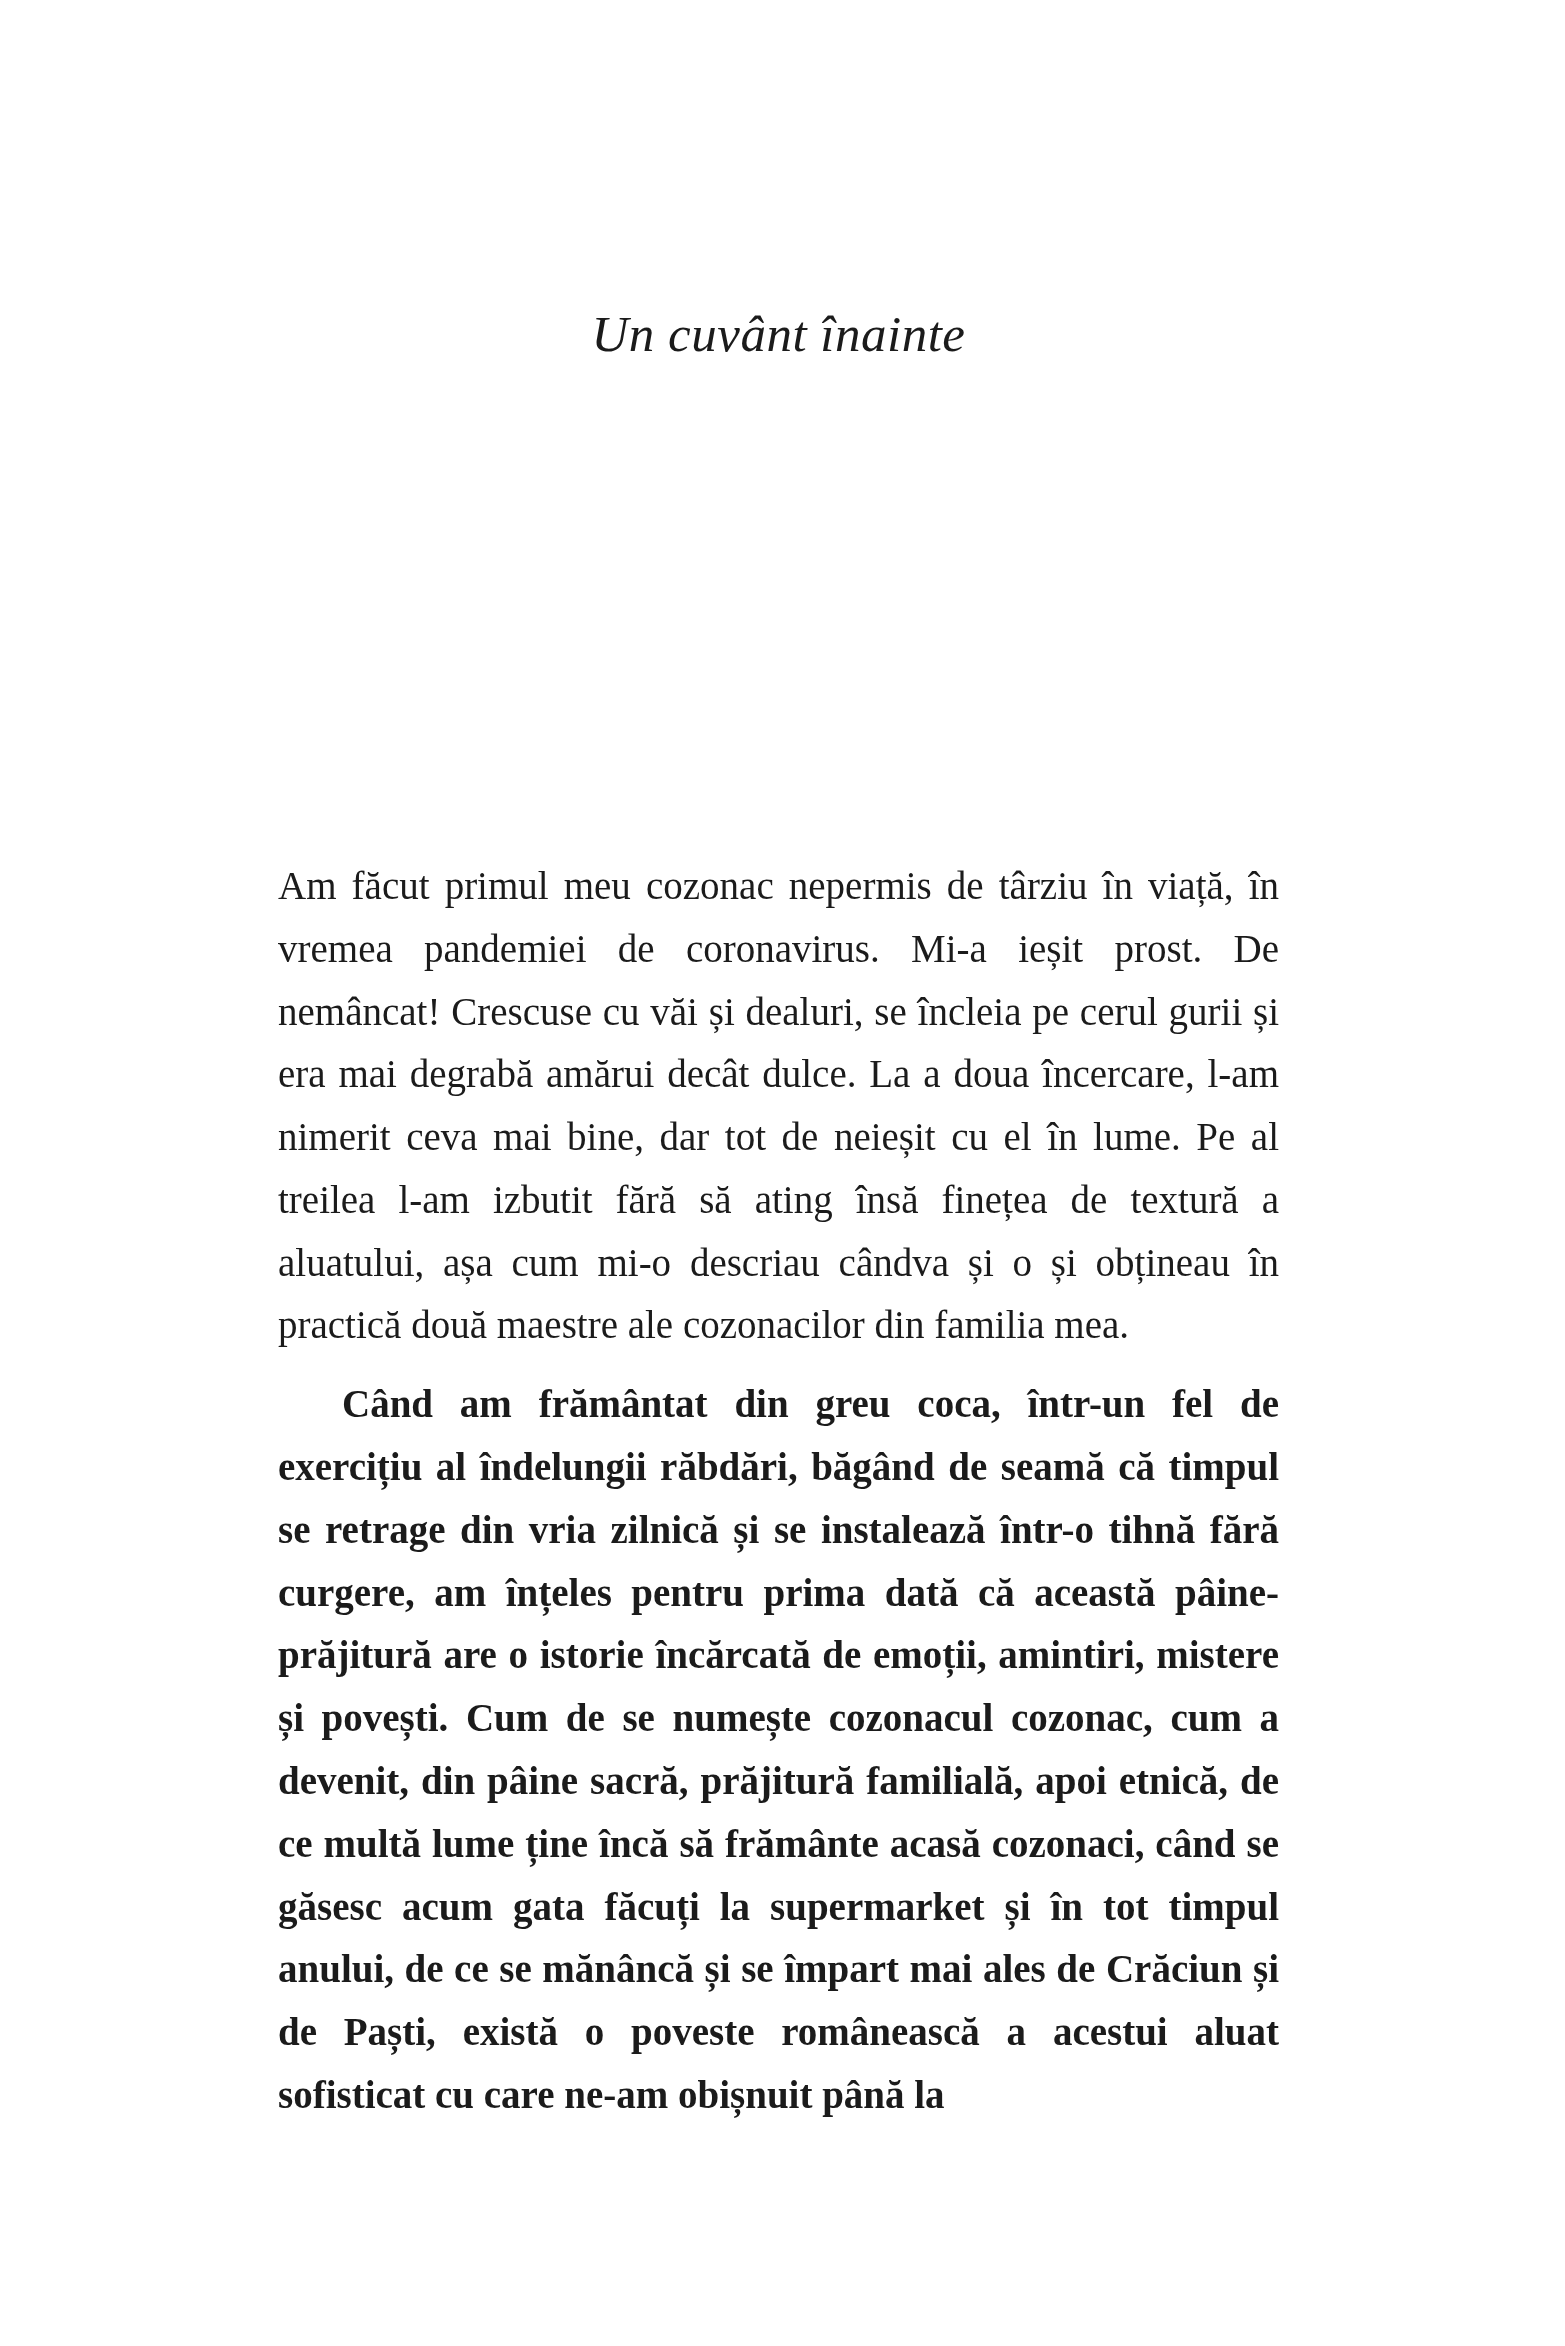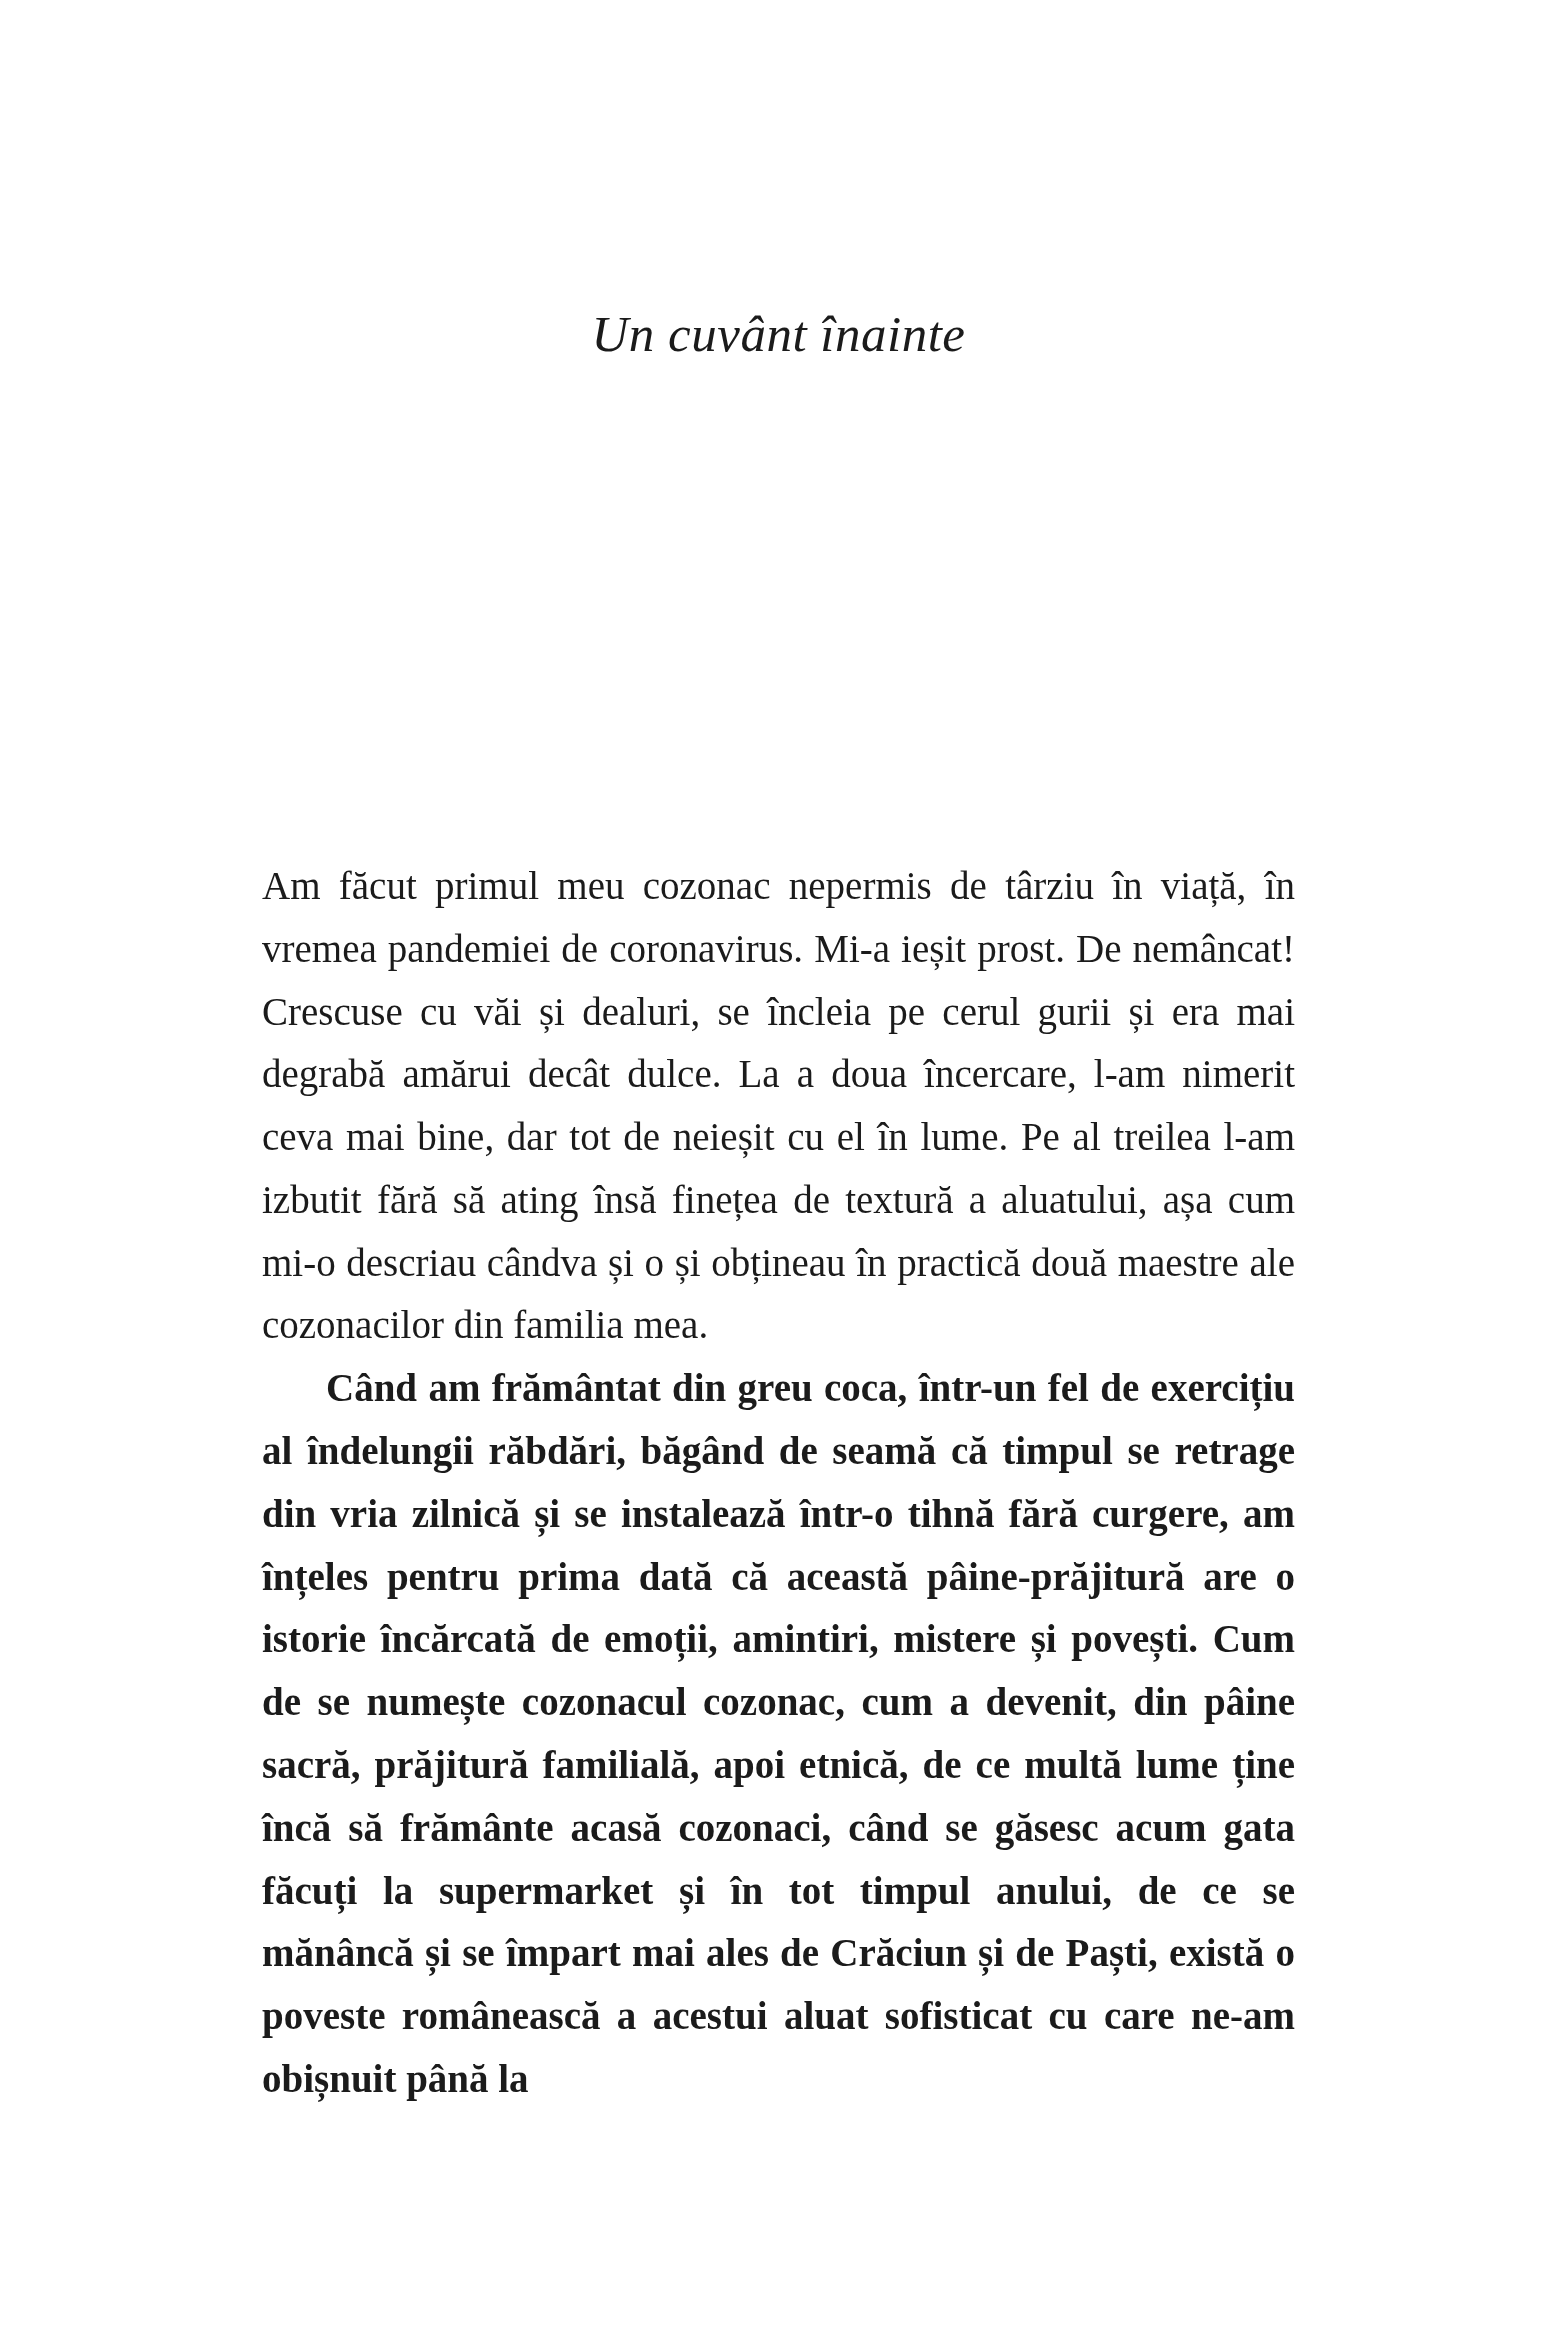--- a/index.html
+++ b/index.html
@@ -28,21 +28,21 @@
     font-weight: normal;
     font-style: italic;
     text-align: center;
     letter-spacing: 0.5px;
     color: #1b1b1b;
   }
   .body-text {
     margin-top: 492px;
   }
   .body-paragraph {
-    margin: 0;
+    margin: 16px;
     font-size: 39px;
     line-height: 1.61;
     text-align: justify;
     text-justify: inter-word;
     color: #1b1b1b;
   }
   .body-paragraph.indented {
     text-indent: 64px;
     font-weight: bold;
   }

